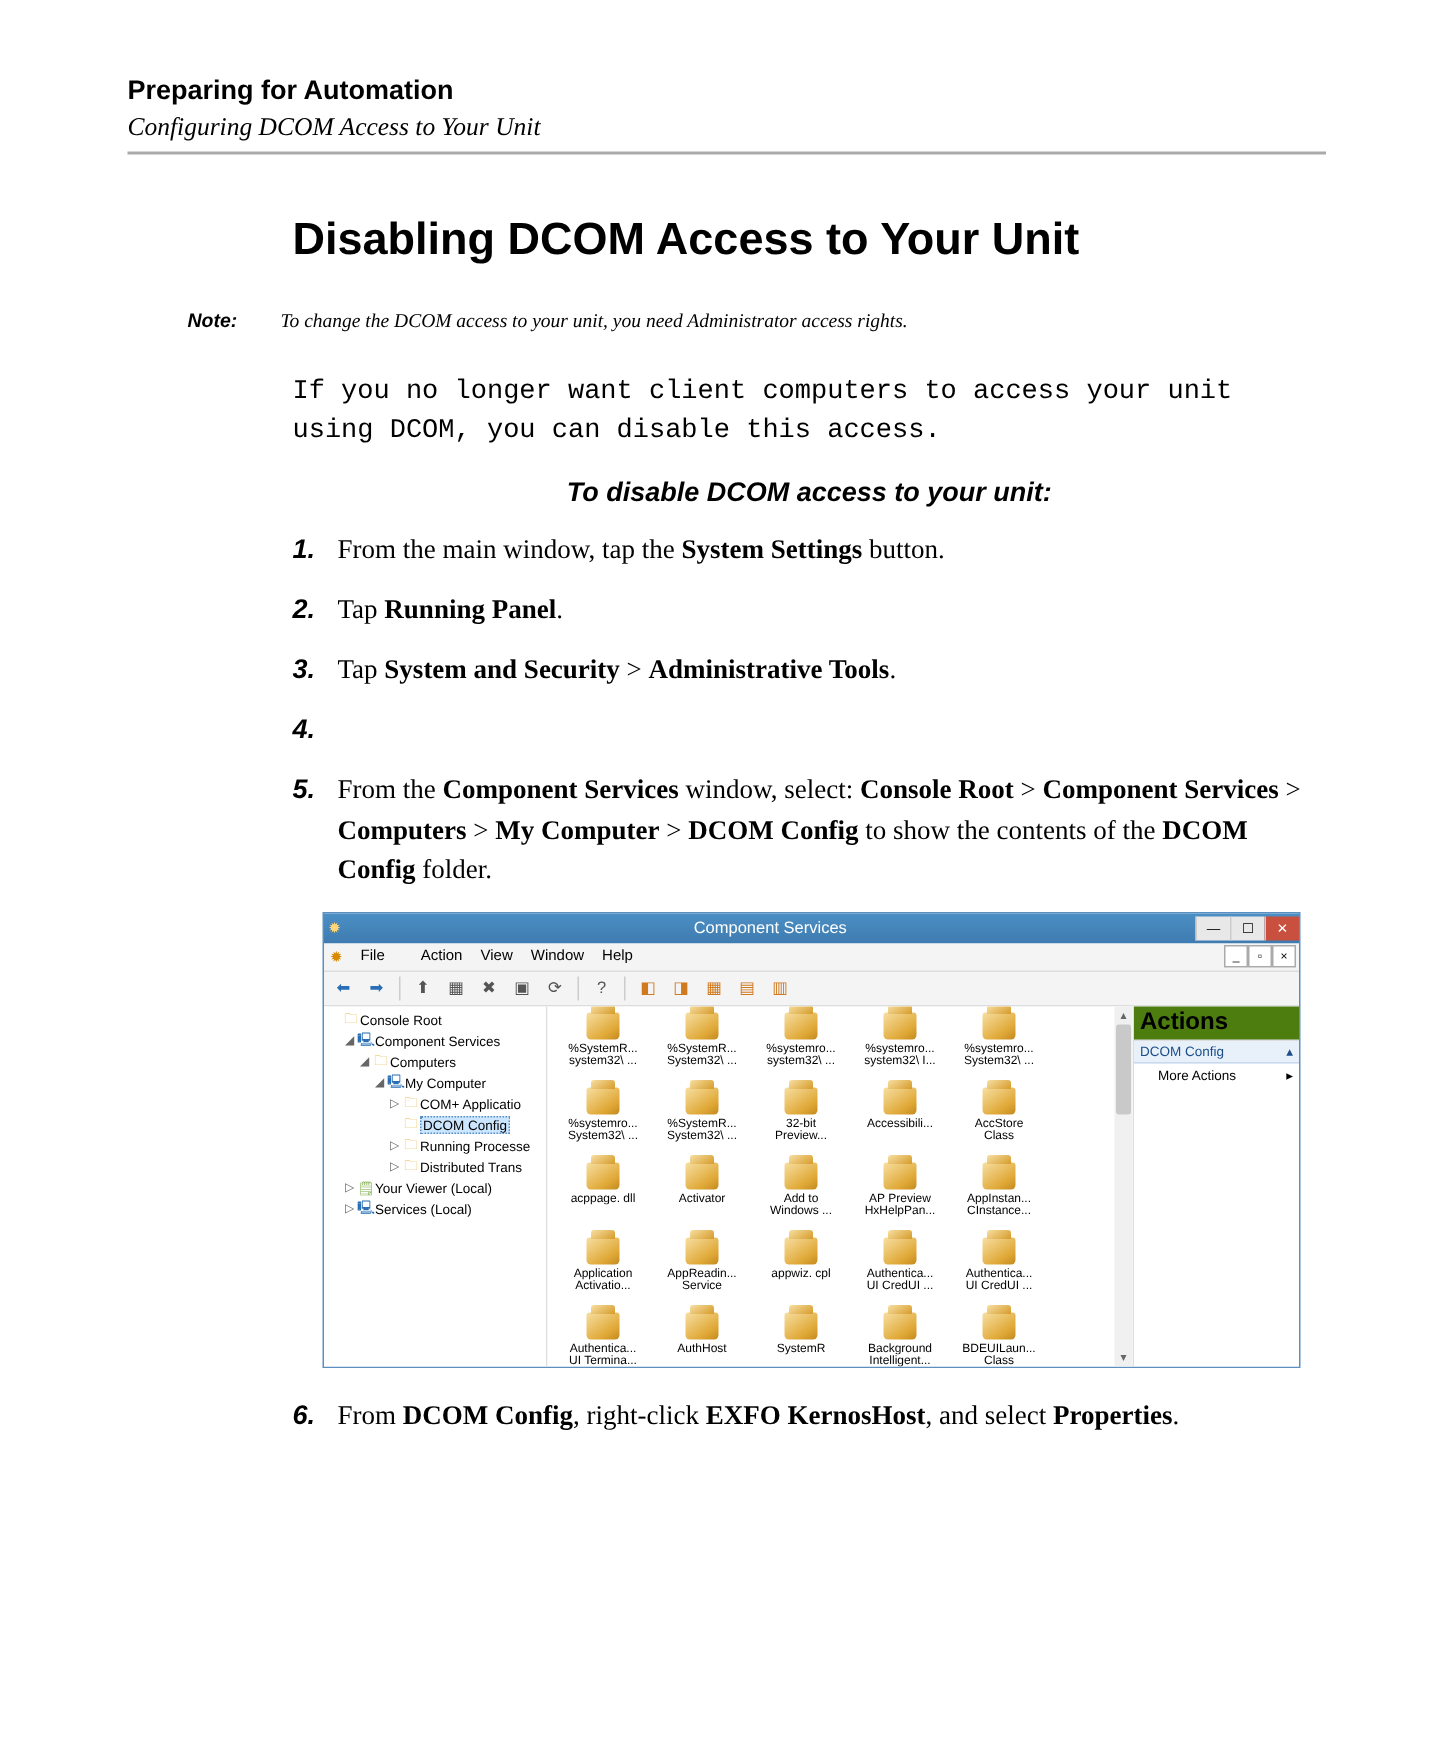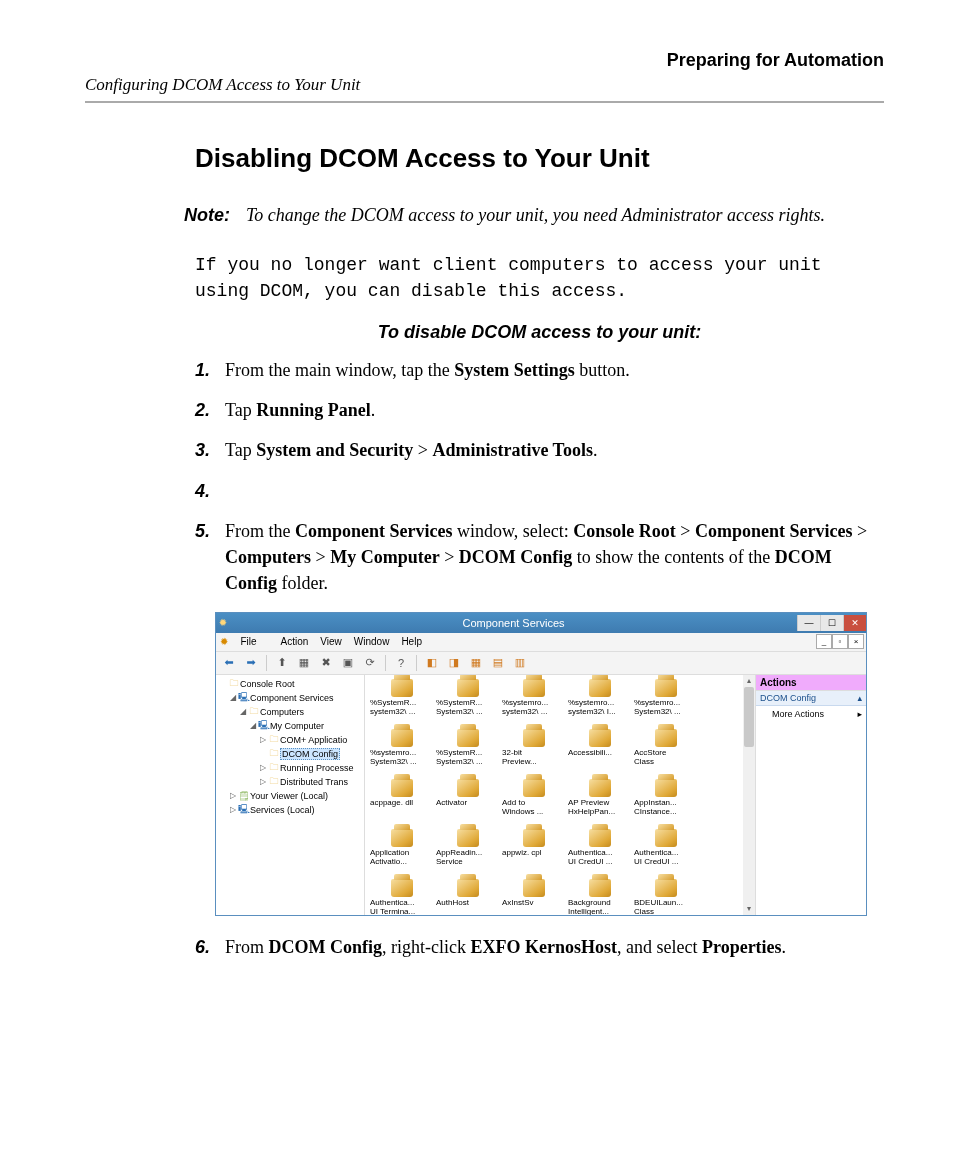--- a/index.html
+++ b/index.html
@@ -13,44 +13,42 @@
   .page {
     padding: 50px 70px 30px 85px;
     box-sizing: border-box;
     width: 954px;
   }
   .header-title {
     font-family: Arial, Helvetica, sans-serif;
     font-weight: bold;
     font-size: 18px;
     margin-bottom: 4px;
-    text-align: right;
   }
   .header-sub {
     font-style: italic;
     font-size: 17px;
     margin-bottom: 6px;
   }
   .hr {
     border: none;
     border-top: 2px solid #aaa;
     margin: 0 0 40px 0;
   }
   .section-title {
     font-family: Arial, Helvetica, sans-serif;
     font-weight: bold;
-    font-size: 26px;
+    font-size: 30px;
     margin: 0 0 28px 110px;
   }
   .note-row {
     display: flex;
     margin: 0 0 24px 40px;
-    font-size: 18px;
+    font-size: 13px;
     line-height: 1.45;
-    justify-content: center;
   }
   .note-label {
     font-family: Arial, Helvetica, sans-serif;
     font-weight: bold;
     font-style: italic;
     width: 62px;
     flex-shrink: 0;
   }
   .note-text {
     font-style: italic;
@@ -129,36 +127,36 @@
   .tree-item .exp{width:10px;text-align:center;color:#666;font-size:8px;}
   .tree-item .icon{width:12px;text-align:center;font-size:9px;}
   .tree-item.sel .label{background:#cde6ff;border:1px dotted #5a8fbf;padding:0 1px;}
   .fold{color:#e6b84a;}
   .srv{color:#2a6fb5;}
   .ev{color:#7a4;}
   .ss-content{
     flex:1;background:#fff;padding:4px 0 0 4px;overflow:hidden;position:relative;
   }
   .icon-grid{display:flex;flex-wrap:wrap;align-content:flex-start;}
-  .ic{width:66px;height:50px;display:flex;flex-direction:column;align-items:center;font-size:8px;line-height:1.1;text-align:left;}
+  .ic{width:66px;height:50px;display:flex;flex-direction:column;align-items:center;font-size:8px;line-height:1.1;text-align:center;}
   .ic .box{
     width:22px;height:18px;margin-bottom:2px;background:linear-gradient(145deg,#f7dfa2 0%,#e0a938 70%,#c48a1c 100%);
     position:relative;border-radius:2px 2px 3px 3px;
   }
   .ic .box:before{
     content:"";position:absolute;top:-5px;left:3px;right:3px;height:6px;background:linear-gradient(145deg,#f7dfa2,#d69b2a);border-radius:2px 2px 0 0;
   }
   .ic .l1,.ic .l2{width:64px;overflow:hidden;text-overflow:ellipsis;white-space:nowrap;}
   .ss-scroll{position:absolute;right:0;top:0;bottom:0;width:12px;background:#f0f0f0;display:flex;flex-direction:column;}
   .ss-scroll .up,.ss-scroll .dn{height:12px;display:flex;align-items:center;justify-content:center;font-size:8px;color:#666;}
   .ss-scroll .thumb{margin:0 1px;height:60px;background:#c9c9c9;border-radius:2px;}
   .ss-actions{
     width:110px;border-left:1px solid #ddd;background:#fff;
   }
-  .ss-actions .hdr{background:#f0abfc;padding:2px 4px;font-size:10px;border-bottom:1px solid #ddd;font-weight:bold;}
+  .ss-actions .hdr{background:#4d7c0f;padding:2px 4px;font-size:16px;border-bottom:1px solid #ddd;font-weight:bold;}
   .ss-actions .grp{background:#e8f0fa;padding:2px 4px;border-bottom:1px solid #c8d9ee;color:#1a4f8b;display:flex;justify-content:space-between;font-size:9px;}
   .ss-actions .act{padding:3px 4px 3px 16px;font-size:9px;display:flex;justify-content:space-between;}
   .footer{
     display:flex;justify-content:space-between;align-items:center;
     border-top:2px solid #888;margin-top:50px;padding-top:6px;
     font-family: Arial, Helvetica, sans-serif;font-size:14px;
   }
   .footer .pg{font-weight:bold;}
 </style>
 </head>
@@ -399,21 +397,21 @@
               <div class="l1">Authentica...</div>
               <div class="l2">UI Termina...</div>
             </div>
             <div class="ic">
               <div class="box"></div>
               <div class="l1">AuthHost</div>
               <div class="l2"></div>
             </div>
             <div class="ic">
               <div class="box"></div>
-              <div class="l1">AxInstSv</div>
+              <div class="l1">SystemR</div>
               <div class="l2"></div>
             </div>
             <div class="ic">
               <div class="box"></div>
               <div class="l1">Background</div>
               <div class="l2">Intelligent...</div>
             </div>
             <div class="ic">
               <div class="box"></div>
               <div class="l1">BDEUILaun...</div>

